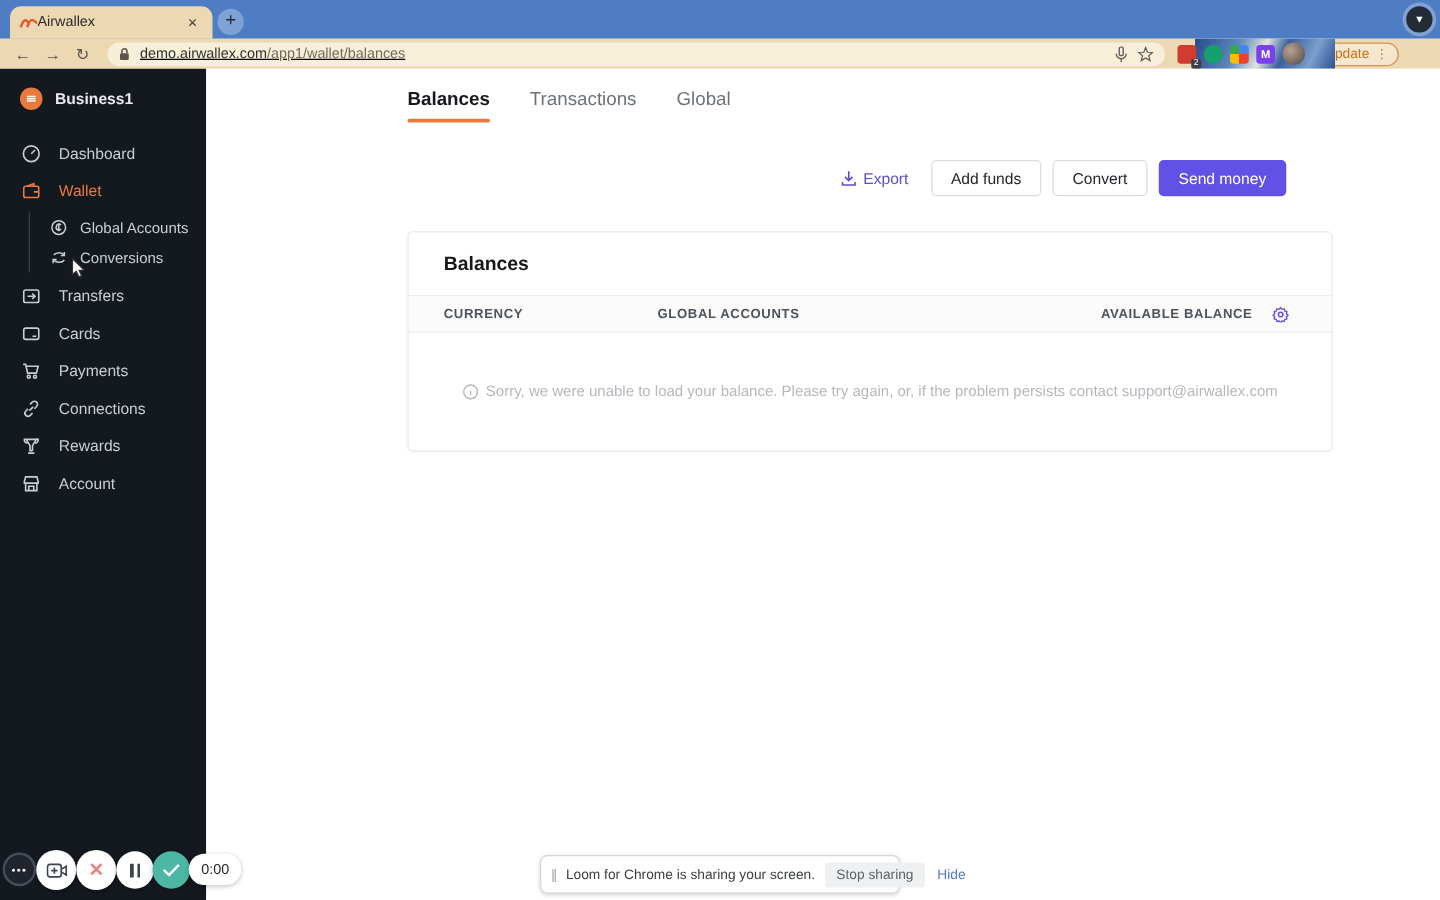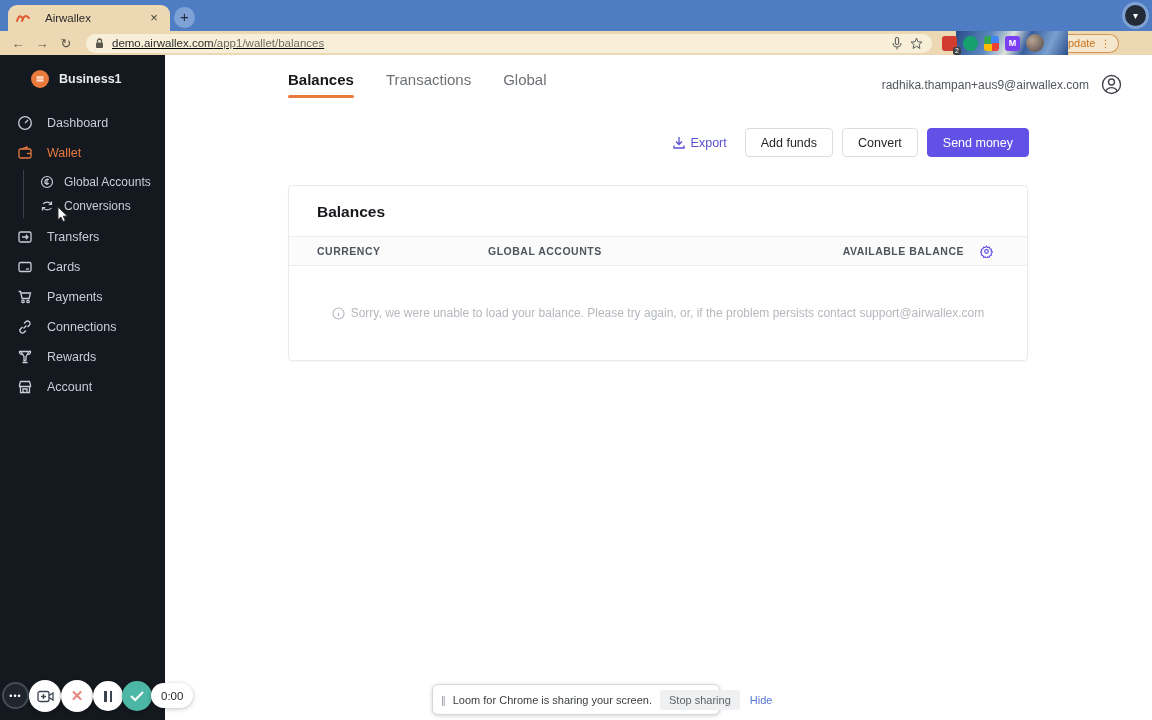--- a/index.html
+++ b/index.html
@@ -1,21 +1,21 @@
 <!DOCTYPE html>
 <html><head>
 <meta charset="utf-8">
 <style>
   * { margin:0; padding:0; box-sizing:border-box; }
   html,body { width:1152px; height:720px; overflow:hidden; font-family:"Liberation Sans", sans-serif; background:#fff; }
 
   
   .tabstrip { position:relative; height:31px; background:#4e7dc3; }
   .tab { position:absolute; left:8px; top:5px; width:162px; height:26px; background:#ecd8b2;
-         border-radius:9px 9px 0 0; display:flex; align-items:center; padding:0 8px; gap:15px; }
+         border-radius:9px 9px 0 0; display:flex; align-items:center; padding:0 8px; gap:0; }
   .tab-title { font-size:11.5px; color:#2b2b2b; flex:1; white-space:nowrap; overflow:hidden; }
   .tab-close { font-size:13px; color:#43413d; width:16px; height:16px; line-height:16px; text-align:center; border-radius:8px; cursor:default; }
   .newtab-btn { position:absolute; left:174px; top:7px; width:21px; height:21px; border-radius:50%;
                 background:#7fa2d6; color:#1f2a3a; font-size:15px; line-height:20px; text-align:center; }
   .tabstrip-right-btn { position:absolute; right:6px; top:5px; width:21px; height:21px; border-radius:50%;
                 background:#232b37; box-shadow:0 0 0 3px rgba(255,255,255,.28); color:#fff;
                 font-size:10px; line-height:21px; text-align:center; }
   .favicon-logo { width:14px; height:10px; flex:0 0 auto; }
 
   .toolbar { height:24px; background:#ecd8b2; display:flex; align-items:center; padding:0 8px; gap:4px; position:relative; }
@@ -39,35 +39,35 @@
                    background:radial-gradient(circle at 35% 35%, #b9a393, #6d625c 70%, #4c443f); position:relative; }
   .update-pill { display:flex; align-items:center; gap:5px; height:19px; border:1px solid rgba(200,120,40,.75);
                  background:rgba(255,250,238,.45); color:#c8731f; border-radius:10px; padding:0 7px; font-size:11px; margin-left:2px; }
   .update-dots { color:#c8731f; font-size:10px; letter-spacing:1px; }
 
   
   .app { display:flex; height:665px; }
 
   
   .sidebar { position:relative; width:165px; background:#14181f; color:#c9ced6; flex:0 0 auto; }
-  .biz-row { display:flex; align-items:center; gap:10px; padding:15px 16px 20px;margin-left:15px; }
+  .biz-row { display:flex; align-items:center; gap:10px; padding:15px 16px 20px; }
   .biz-avatar { width:18px; height:18px; border-radius:50%; background:#e87a3d; display:flex; align-items:center; justify-content:center; }
   .biz-name { font-size:12.5px; font-weight:bold; color:#e8eaee; }
   .nav-item { display:flex; align-items:center; gap:14px; height:30px; padding-left:17px; font-size:12.5px; cursor:default; }
   .nav-item svg { flex:0 0 auto; stroke:#c9ced6; }
   .nav-item.active { color:#e87a3d; }
   .nav-item.active svg { stroke:#e87a3d; }
   .sub-group { margin:2px 0 4px 23px; border-left:1px solid #3a404a; }
   .sub-item { display:flex; align-items:center; gap:10px; height:24px; padding-left:16px; font-size:12px; color:#c9ced6; cursor:default; }
   .sub-item svg { stroke:#c9ced6; }
   .ref-badge { background:#39404b; color:#dfe3e8; font-size:9.5px; padding:2.5px 6px; border-radius:3px; margin-left:2px; white-space:nowrap; }
   .cursor-arrow { position:absolute; left:56px; top:151px; pointer-events:none; }
 
   
-  .main { position:relative; flex:1; background:#fff; }
+  .main { position:relative; flex:1; background:#fff;padding-left:38px; }
   .main-header { display:flex; align-items:center; padding:16px 30px 0 123px; }
   .page-tabs { display:flex; gap:32px; }
   .page-tab { font-size:15px; color:#6d7277; padding-bottom:10px; position:relative; cursor:default; }
   .page-tab.active { color:#16181b; font-weight:bold; }
   .page-tab.active::after { content:""; position:absolute; left:0; right:0; bottom:0; height:3px; border-radius:2px; background:#e87a3d; }
   .user-area { margin-left:auto; display:flex; align-items:center; gap:12px; }
   .user-email { font-size:12px; color:#51565e; }
 
   .actions-row { display:flex; align-items:center; justify-content:flex-end; gap:9px; padding:30px 123px 0 0; }
   .export-btn { display:flex; align-items:center; gap:6px; color:#5a4fd0; font-size:12.5px; margin-right:9px; cursor:default;justify-content:flex-end; }
@@ -262,28 +262,20 @@
     </svg>
   </div>
 
   <div class="main">
     <div class="main-header">
       <div class="page-tabs">
         <span class="page-tab active">Balances</span>
         <span class="page-tab">Transactions</span>
         <span class="page-tab">Global</span>
       </div>
-      <div class="user-area">
-        <span class="user-email">radhika.thampan+aus9@airwallex.com</span>
-        <svg width="21" height="21" viewBox="0 0 21 21" fill="none" stroke="#43474d" stroke-width="1.4">
-          <circle cx="10.5" cy="10.5" r="9"></circle>
-            <circle cx="10.5" cy="8" r="3"></circle>
-            <path d="M4.8 17 a6.5 6.5 0 0 1 11.4 0"></path>
-        </svg>
-      </div>
     </div>
 
     <div class="actions-row">
       <div class="export-btn">
         <svg width="12" height="13" viewBox="0 0 12 13" fill="none" stroke="#5a4fd0" stroke-width="1.3">
           <path d="M6 1 v7 M3 5.5 L6 8.5 L9 5.5 M1 9.5 v2.5 h10 v-2.5"></path>
         </svg>
         <span>Export</span>
       </div>
       <button class="btn">Add funds</button>

